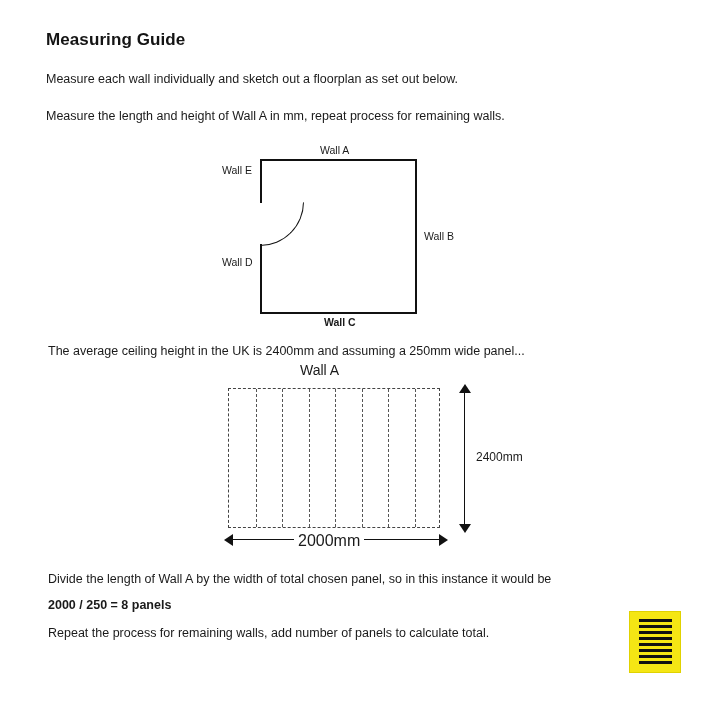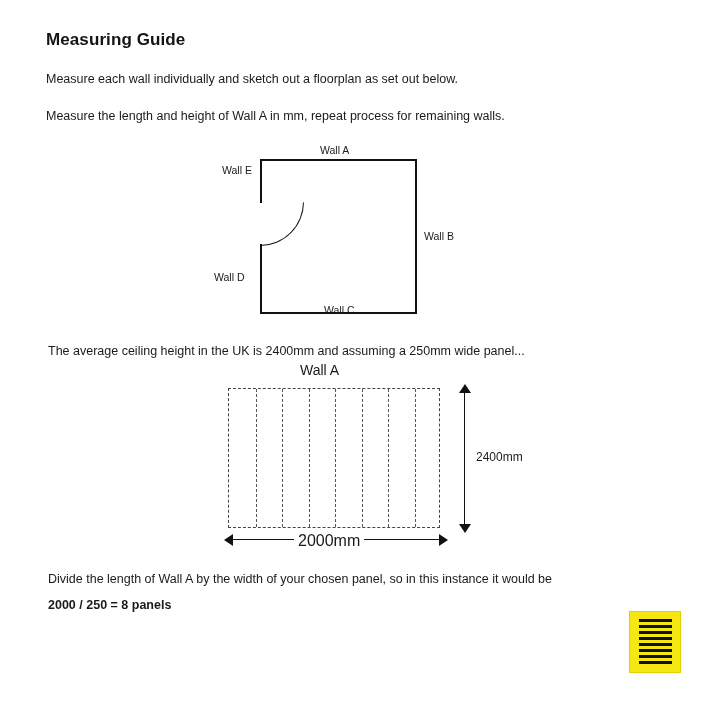--- a/index.html
+++ b/index.html
@@ -89,22 +89,22 @@
   }
 
   .fp-label {
     position: absolute;
     font-size: 10.5px;
     color: #1a1a1a;
     white-space: nowrap;
   }
   .lbl-a { left: 120px; top: 4px; }
   .lbl-b { left: 224px; top: 90px; }
-  .lbl-c { left: 124px; top: 164px; }
-  .lbl-d { left: 14px;  top: 116px; margin-top: 15px; }
+  .lbl-c { left: 124px; top: 176px; font-weight: bold; }
+  .lbl-d { left: 22px;  top: 116px; }
   .lbl-e { left: 22px;  top: 24px; }
 
   
   .paneldia {
     position: absolute;
     left: 200px;
     top: 362px;
     width: 330px;
     height: 195px;
   }
@@ -256,22 +256,23 @@
     <div class="pd-vline"></div>
     <div class="pd-varrow-dn"></div>
     <div class="pd-vlabel">2400mm</div>
 
     <div class="pd-harrow-l"></div>
     <div class="pd-hline"></div>
     <div class="pd-harrow-r"></div>
     <div class="pd-hlabel">2000mm</div>
   </div>
 
-  <div class="para p4">Divide the length of Wall A by the width of your chosen panel, so in this instance it would be</div>
+  <div class="para p4">Divide the length of Wall A by the width of total chosen panel, so in this instance it would be</div>
   <div class="para p5">2000 / 250 = 8 panels</div>
+  <div class="para p6">Repeat the process for remaining walls, add number of panels to calculate total.</div>
 
   <div class="logo">
     <div class="logo-inner">
       <div class="logo-slat" style="top:0px"></div>
       <div class="logo-slat" style="top:6px"></div>
       <div class="logo-slat" style="top:12px"></div>
       <div class="logo-slat" style="top:18px"></div>
       <div class="logo-slat" style="top:24px"></div>
       <div class="logo-slat" style="top:30px"></div>
       <div class="logo-slat" style="top:36px"></div>

